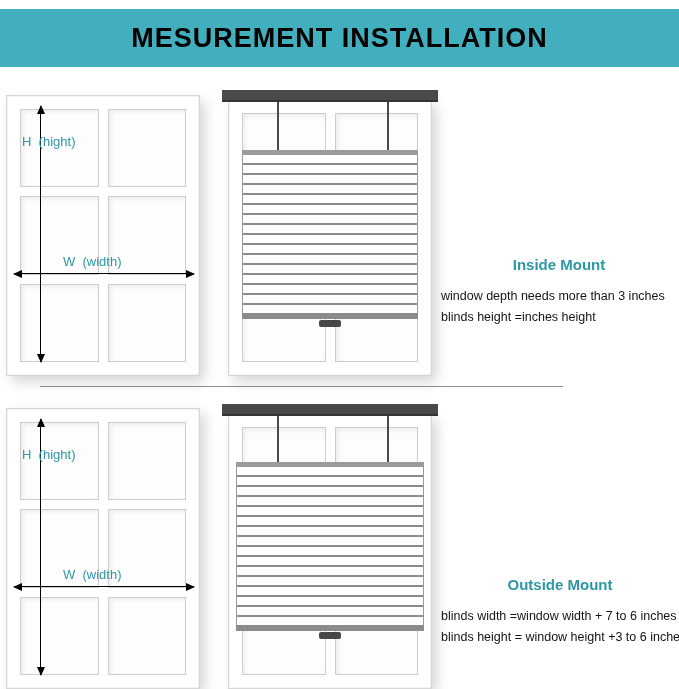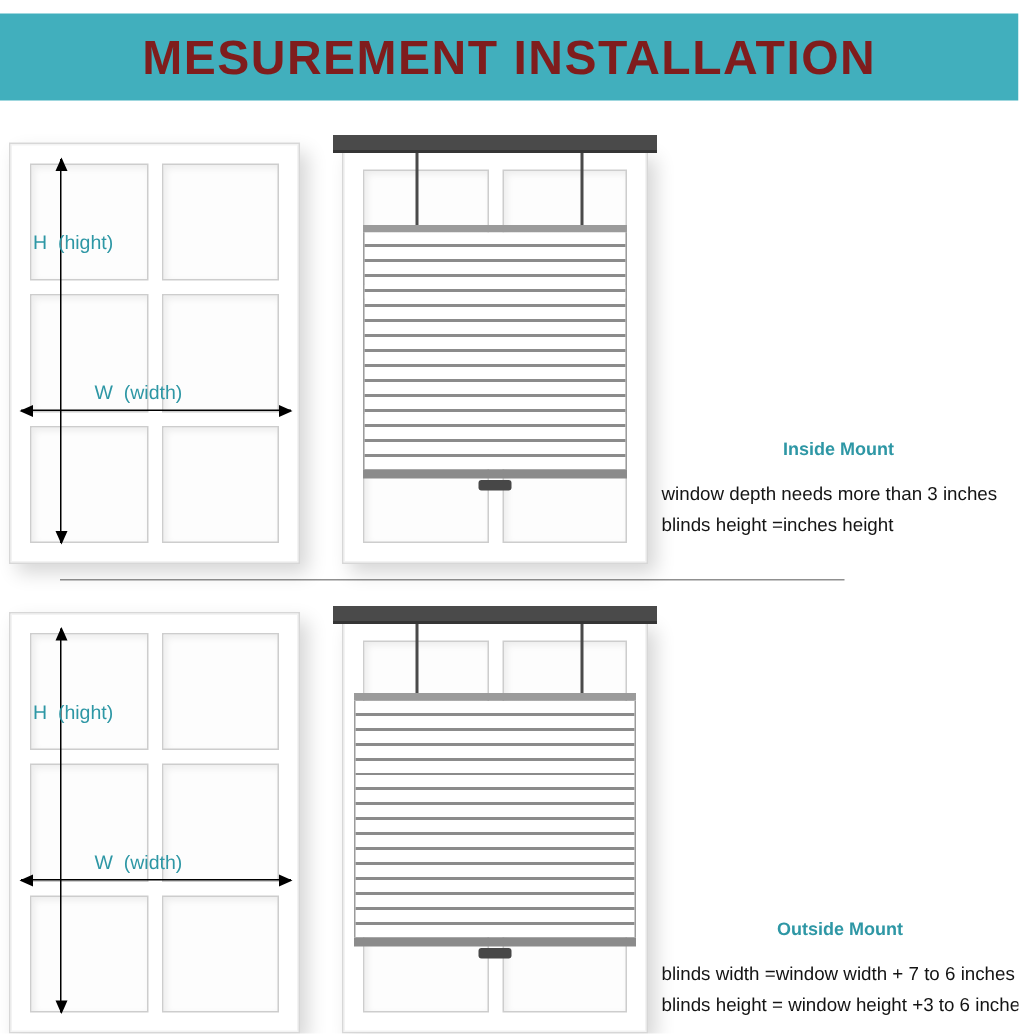--- a/index.html
+++ b/index.html
@@ -2,21 +2,21 @@
 <html style="--banner_bg: #41AFBD; --accent: #2E97A5; --note_color: #141414;"><head>
 <meta charset="utf-8">
 <style>
   * { margin:0; padding:0; box-sizing:border-box; }
   body { background:#fff; font-family:"Liberation Sans", sans-serif; }
   .page { position:relative; width:679px; height:689px; background:#fff; overflow:hidden; }
 
   
   .banner { position:absolute; left:0; top:9px; width:679px; height:58px;
             background:var(--banner_bg,#41AFBD); display:flex; align-items:center; justify-content:center; }
-  .banner h1 { color:#7f1d1d; font-size:32px; font-weight:bold; letter-spacing:1px; }
+  .banner h1 { color:#000000; font-size:27px; font-weight:bold; letter-spacing:1px; }
 
   
   .window { position:absolute; background:#fff; border:1px solid #d7d7d7; padding:13px; z-index:1;
             box-shadow:5px 6px 12px rgba(0,0,0,.16), inset 0 0 0 1px #f3f3f3; }
   .panes { width:100%; height:100%; display:grid; grid-template-columns:1fr 1fr; grid-template-rows:1fr 1fr 1fr; gap:9px; }
   .pane { background:#fdfdfd; border:1px solid #cdcdcd; box-shadow:inset 2px 2px 5px rgba(0,0,0,.07); }
 
   .win-left-1 { left:6px;   top:95px;  width:194px; height:281px; }
   .win-mid-1  { left:228px; top:99px;  width:204px; height:277px; }
   .win-left-2 { left:6px;   top:408px; width:194px; height:281px; }
@@ -29,21 +29,21 @@
   .arrow-v::before { top:-1px; border-bottom:9px solid #000; }
   .arrow-v::after  { bottom:-1px; border-top:9px solid #000; }
 
   .arrow-h { position:absolute; height:1px; background:#000; left:7px; top:177px; width:180px; }
   .arrow-h::before, .arrow-h::after { content:""; position:absolute; top:-3.5px; width:0; height:0;
             border-top:4px solid transparent; border-bottom:4px solid transparent; }
   .arrow-h::before { left:-1px; border-right:9px solid #000; }
   .arrow-h::after  { right:-1px; border-left:9px solid #000; }
 
   .dim-label { position:absolute; color:var(--accent,#2E97A5); font-size:13px; white-space:pre; }
-  .h-label { left:15px; top:38px;margin-top:20px; }
+  .h-label { left:15px; top:38px; }
   .w-label { left:56px; top:158px; }
 
   
   .mount-bar { position:absolute; height:12px; background:#4a4a4a; border-bottom:2px solid #353535; z-index:3; }
   .bar-1 { left:222px; top:90px;  width:216px; }
   .bar-2 { left:222px; top:404px; width:216px; }
 
   .cord { position:absolute; width:2px; background:#4a4a4a; z-index:2; }
   .cord-1a { left:277px; top:102px; height:49px; }
   .cord-1b { left:387px; top:102px; height:49px; }
@@ -56,21 +56,21 @@
   .top-rail { height:5px; background:#9b9b9b; }
   .pleats { height:158px; border-left:1px solid #9b9b9b; border-right:1px solid #9b9b9b;
             background:repeating-linear-gradient(to bottom, #ffffff 0px, #ffffff 8px, #8b8b8b 8px, #8b8b8b 10px); }
   .bottom-rail { height:6px; background:#8b8b8b; }
   .handle { width:22px; height:7px; background:#474747; border-radius:2px; margin:1px auto 0; }
 
   
   .info { position:absolute; z-index:1; }
   .info-1 { left:441px; top:256px; width:236px; }
   .info-2 { left:441px; top:576px; width:238px; }
-  .mount-title { color:var(--accent,#2E97A5); font-size:12px; font-weight:bold; text-align:center; margin-bottom:13px;margin-top:36px; }
+  .mount-title { color:var(--accent,#2E97A5); font-size:15px; font-weight:bold; text-align:center; margin-bottom:13px; }
   .note { color:var(--note_color,#141414); font-size:12.5px; line-height:21px; white-space:nowrap; }
 
   .divider { position:absolute; left:40px; top:386px; width:523px; height:1px; background:#909090; }
 </style>
 </head>
 <body>
 
 <div class="page">
 
   <header class="banner">

